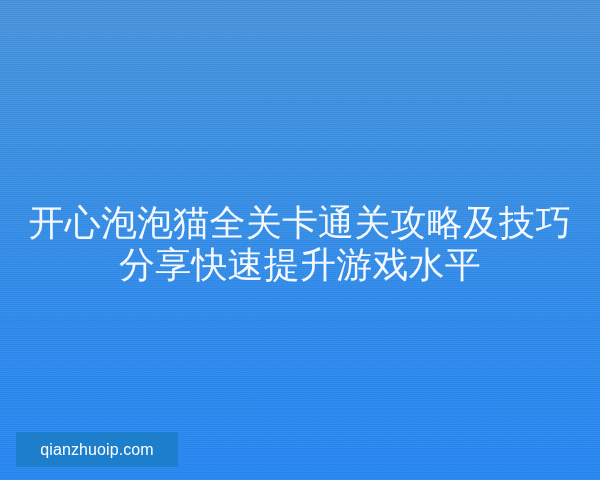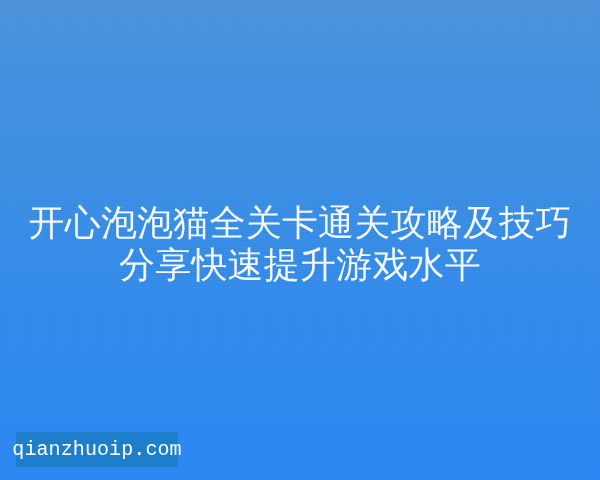--- a/index.html
+++ b/index.html
@@ -85,26 +85,26 @@
     width: 162px;
     height: 35px;
     background: #1d7fcb;
     display: flex;
     align-items: center;
     justify-content: center;
     z-index: 3;
   }
   .watermark-text {
     color: #ffffff;
-    font-size: 20px;
+    font-size: 16px;
     line-height: 16px;
     font-weight: 400;
     letter-spacing: 0.1px;
     white-space: nowrap;
-    font-family: Liberation Mono, monospace;
+    font-family: Liberation Sans, sans-serif;
   }
 </style>
 </head>
 <body>
 
 <div class="banner">
 
   <div class="title-wrap">
     <h1 class="title">开心泡泡猫全关卡通关攻略及技巧分享快速提升游戏水平</h1>
   </div>

